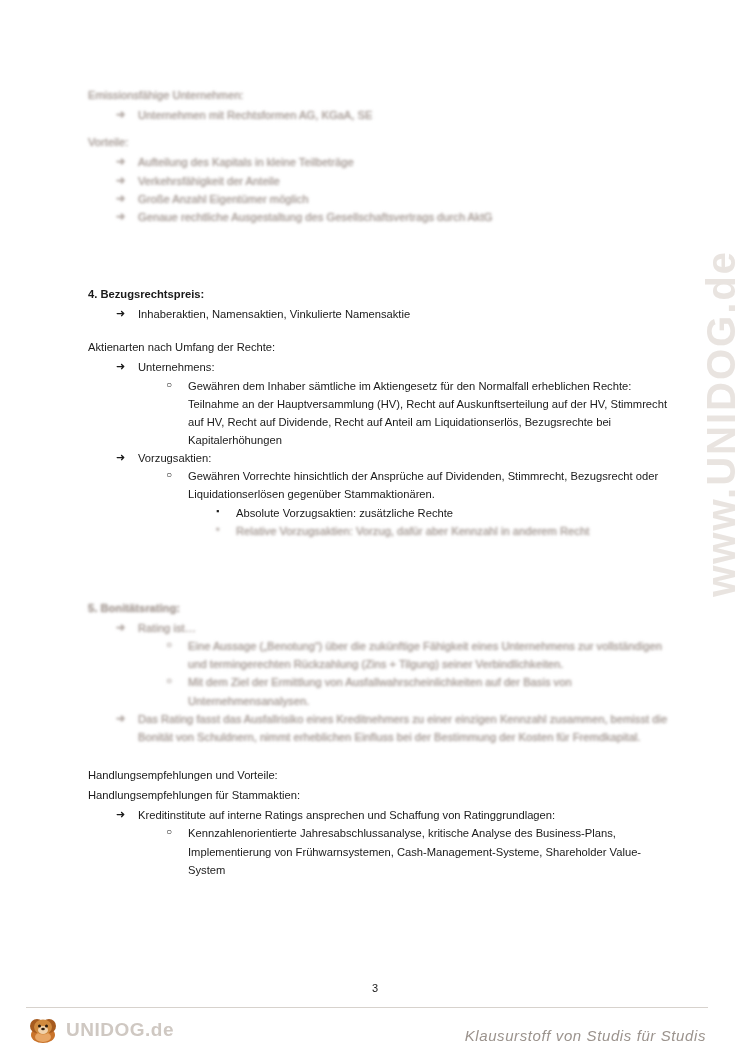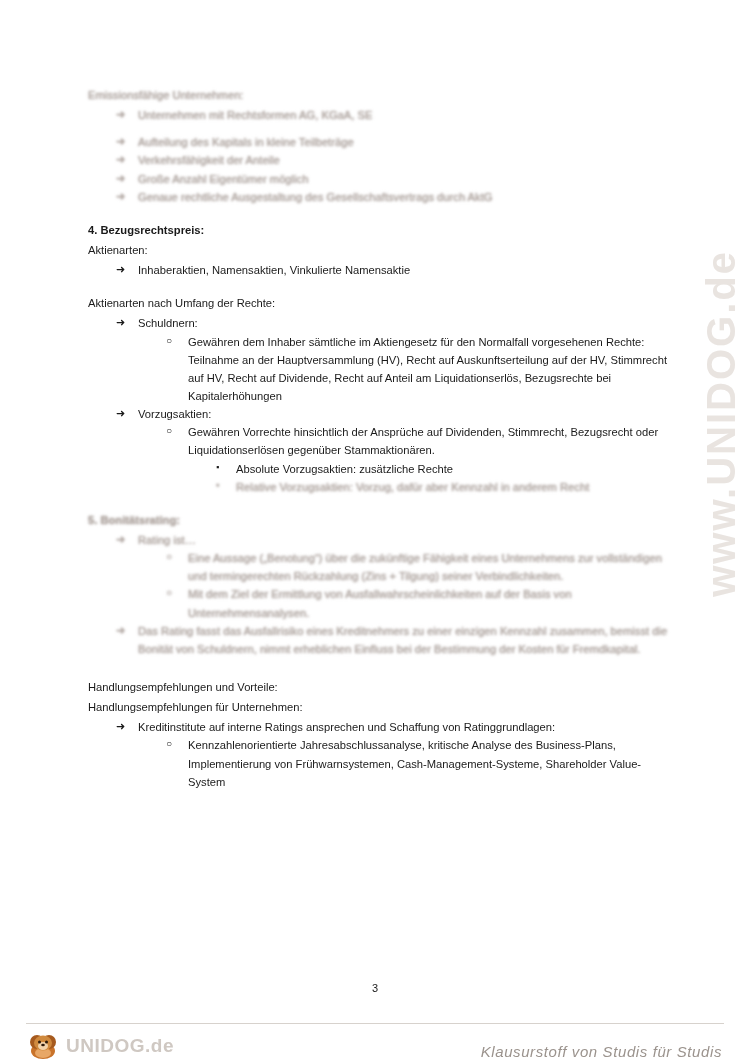--- a/index.html
+++ b/index.html
@@ -54,21 +54,21 @@
     text-shadow: 0 0 2.2px rgba(160,150,145,0.95);
     filter: blur(0.9px);
   }
   .blurred.bold { font-weight: 700; }
 
   .para { margin: 0 0 2px 0; }
   .gap-sm { height: 9px; }
   .gap-md { height: 15px; }
   .gap-lg { height: 20px; }
 
-  .bold { font-weight: 700; }
+  .bold { font-weight: 700; margin-top: 44px; }
 
   
   .lvl1 { margin: 0 0 0 28px; position: relative; padding-left: 22px; }
   .lvl1 > .marker {
     position: absolute; left: 0; top: 0;
     font-size: 11px;
   }
   .lvl2 { margin: 0 0 0 78px; position: relative; padding-left: 22px; }
   .lvl2 > .marker {
     position: absolute; left: 0; top: 0;
@@ -87,23 +87,23 @@
     left: 0; right: 0;
     top: 982px;
     text-align: center;
     font-size: 11px;
     color: #1a1a1a;
   }
 
   
   .footer {
     position: absolute;
-    left: 0; right: 0;
+    left: 0; right: 16px;
     bottom: 0;
-    height: 36px;
+    height: 52px;
   }
   .footer-rule {
     position: absolute;
     left: 26px; right: 26px;
     top: 0;
     border-top: 1px solid #d7d2cd;
   }
   .footer-logo {
     position: absolute;
     left: 26px;
@@ -148,58 +148,58 @@
 
   <div class="content" id="content">
       <div class="para blurred">
         <span class="txt">Emissionsfähige Unternehmen:</span>
       </div>
       <div class="lvl1 blurred">
         <span class="marker">➜</span>
         <span class="txt">Unternehmen mit Rechtsformen AG, KGaA, SE</span>
       </div>
       <div class="gap-sm"></div>
+      <div class="para blurred">
+        <span class="txt">Vorteile:</span>
+      </div>
       <div class="lvl1 blurred">
         <span class="marker">➜</span>
         <span class="txt">Aufteilung des Kapitals in kleine Teilbeträge</span>
       </div>
       <div class="lvl1 blurred">
         <span class="marker">➜</span>
         <span class="txt">Verkehrsfähigkeit der Anteile</span>
       </div>
       <div class="lvl1 blurred">
         <span class="marker">➜</span>
         <span class="txt">Große Anzahl Eigentümer möglich</span>
       </div>
       <div class="lvl1 blurred">
         <span class="marker">➜</span>
         <span class="txt">Genaue rechtliche Ausgestaltung des Gesellschaftsvertrags durch AktG</span>
       </div>
       <div class="gap-md"></div>
       <div class="para bold">
         <span class="txt">4. Bezugsrechtspreis:</span>
       </div>
-      <div class="para">
-        <span class="txt">Aktienarten:</span>
-      </div>
       <div class="lvl1">
         <span class="marker">➜</span>
         <span class="txt">Inhaberaktien, Namensaktien, Vinkulierte Namensaktie</span>
       </div>
       <div class="gap-md"></div>
       <div class="para">
         <span class="txt">Aktienarten nach Umfang der Rechte:</span>
       </div>
       <div class="lvl1">
         <span class="marker">➜</span>
-        <span class="txt">Schuldnern:</span>
+        <span class="txt">Unternehmens:</span>
       </div>
       <div class="lvl2">
         <span class="marker">○</span>
-        <span class="txt">Gewähren dem Inhaber sämtliche im Aktiengesetz für den Normalfall vorgesehenen Rechte: Teilnahme an der Hauptversammlung (HV), Recht auf Auskunftserteilung auf der HV, Stimmrecht auf HV, Recht auf Dividende, Recht auf Anteil am Liquidationserlös, Bezugsrechte bei Kapitalerhöhungen</span>
+        <span class="txt">Gewähren dem Inhaber sämtliche im Aktiengesetz für den Normalfall erheblichen Rechte: Teilnahme an der Hauptversammlung (HV), Recht auf Auskunftserteilung auf der HV, Stimmrecht auf HV, Recht auf Dividende, Recht auf Anteil am Liquidationserlös, Bezugsrechte bei Kapitalerhöhungen</span>
       </div>
       <div class="lvl1">
         <span class="marker">➜</span>
         <span class="txt">Vorzugsaktien:</span>
       </div>
       <div class="lvl2">
         <span class="marker">○</span>
         <span class="txt">Gewähren Vorrechte hinsichtlich der Ansprüche auf Dividenden, Stimmrecht, Bezugsrecht oder Liquidationserlösen gegenüber Stammaktionären.</span>
       </div>
       <div class="lvl3">
@@ -228,21 +228,21 @@
       </div>
       <div class="lvl1 blurred">
         <span class="marker">➜</span>
         <span class="txt">Das Rating fasst das Ausfallrisiko eines Kreditnehmers zu einer einzigen Kennzahl zusammen, bemisst die Bonität von Schuldnern, nimmt erheblichen Einfluss bei der Bestimmung der Kosten für Fremdkapital.</span>
       </div>
       <div class="gap-lg"></div>
       <div class="para">
         <span class="txt">Handlungsempfehlungen und Vorteile:</span>
       </div>
       <div class="para">
-        <span class="txt">Handlungsempfehlungen für Unternehmen:</span>
+        <span class="txt">Handlungsempfehlungen für Stammaktien:</span>
       </div>
       <div class="lvl1">
         <span class="marker">➜</span>
         <span class="txt">Kreditinstitute auf interne Ratings ansprechen und Schaffung von Ratinggrundlagen:</span>
       </div>
       <div class="lvl2">
         <span class="marker">○</span>
         <span class="txt">Kennzahlenorientierte Jahresabschlussanalyse, kritische Analyse des Business-Plans, Implementierung von Frühwarnsystemen, Cash-Management-Systeme, Shareholder Value-System</span>
       </div>
     </div>

